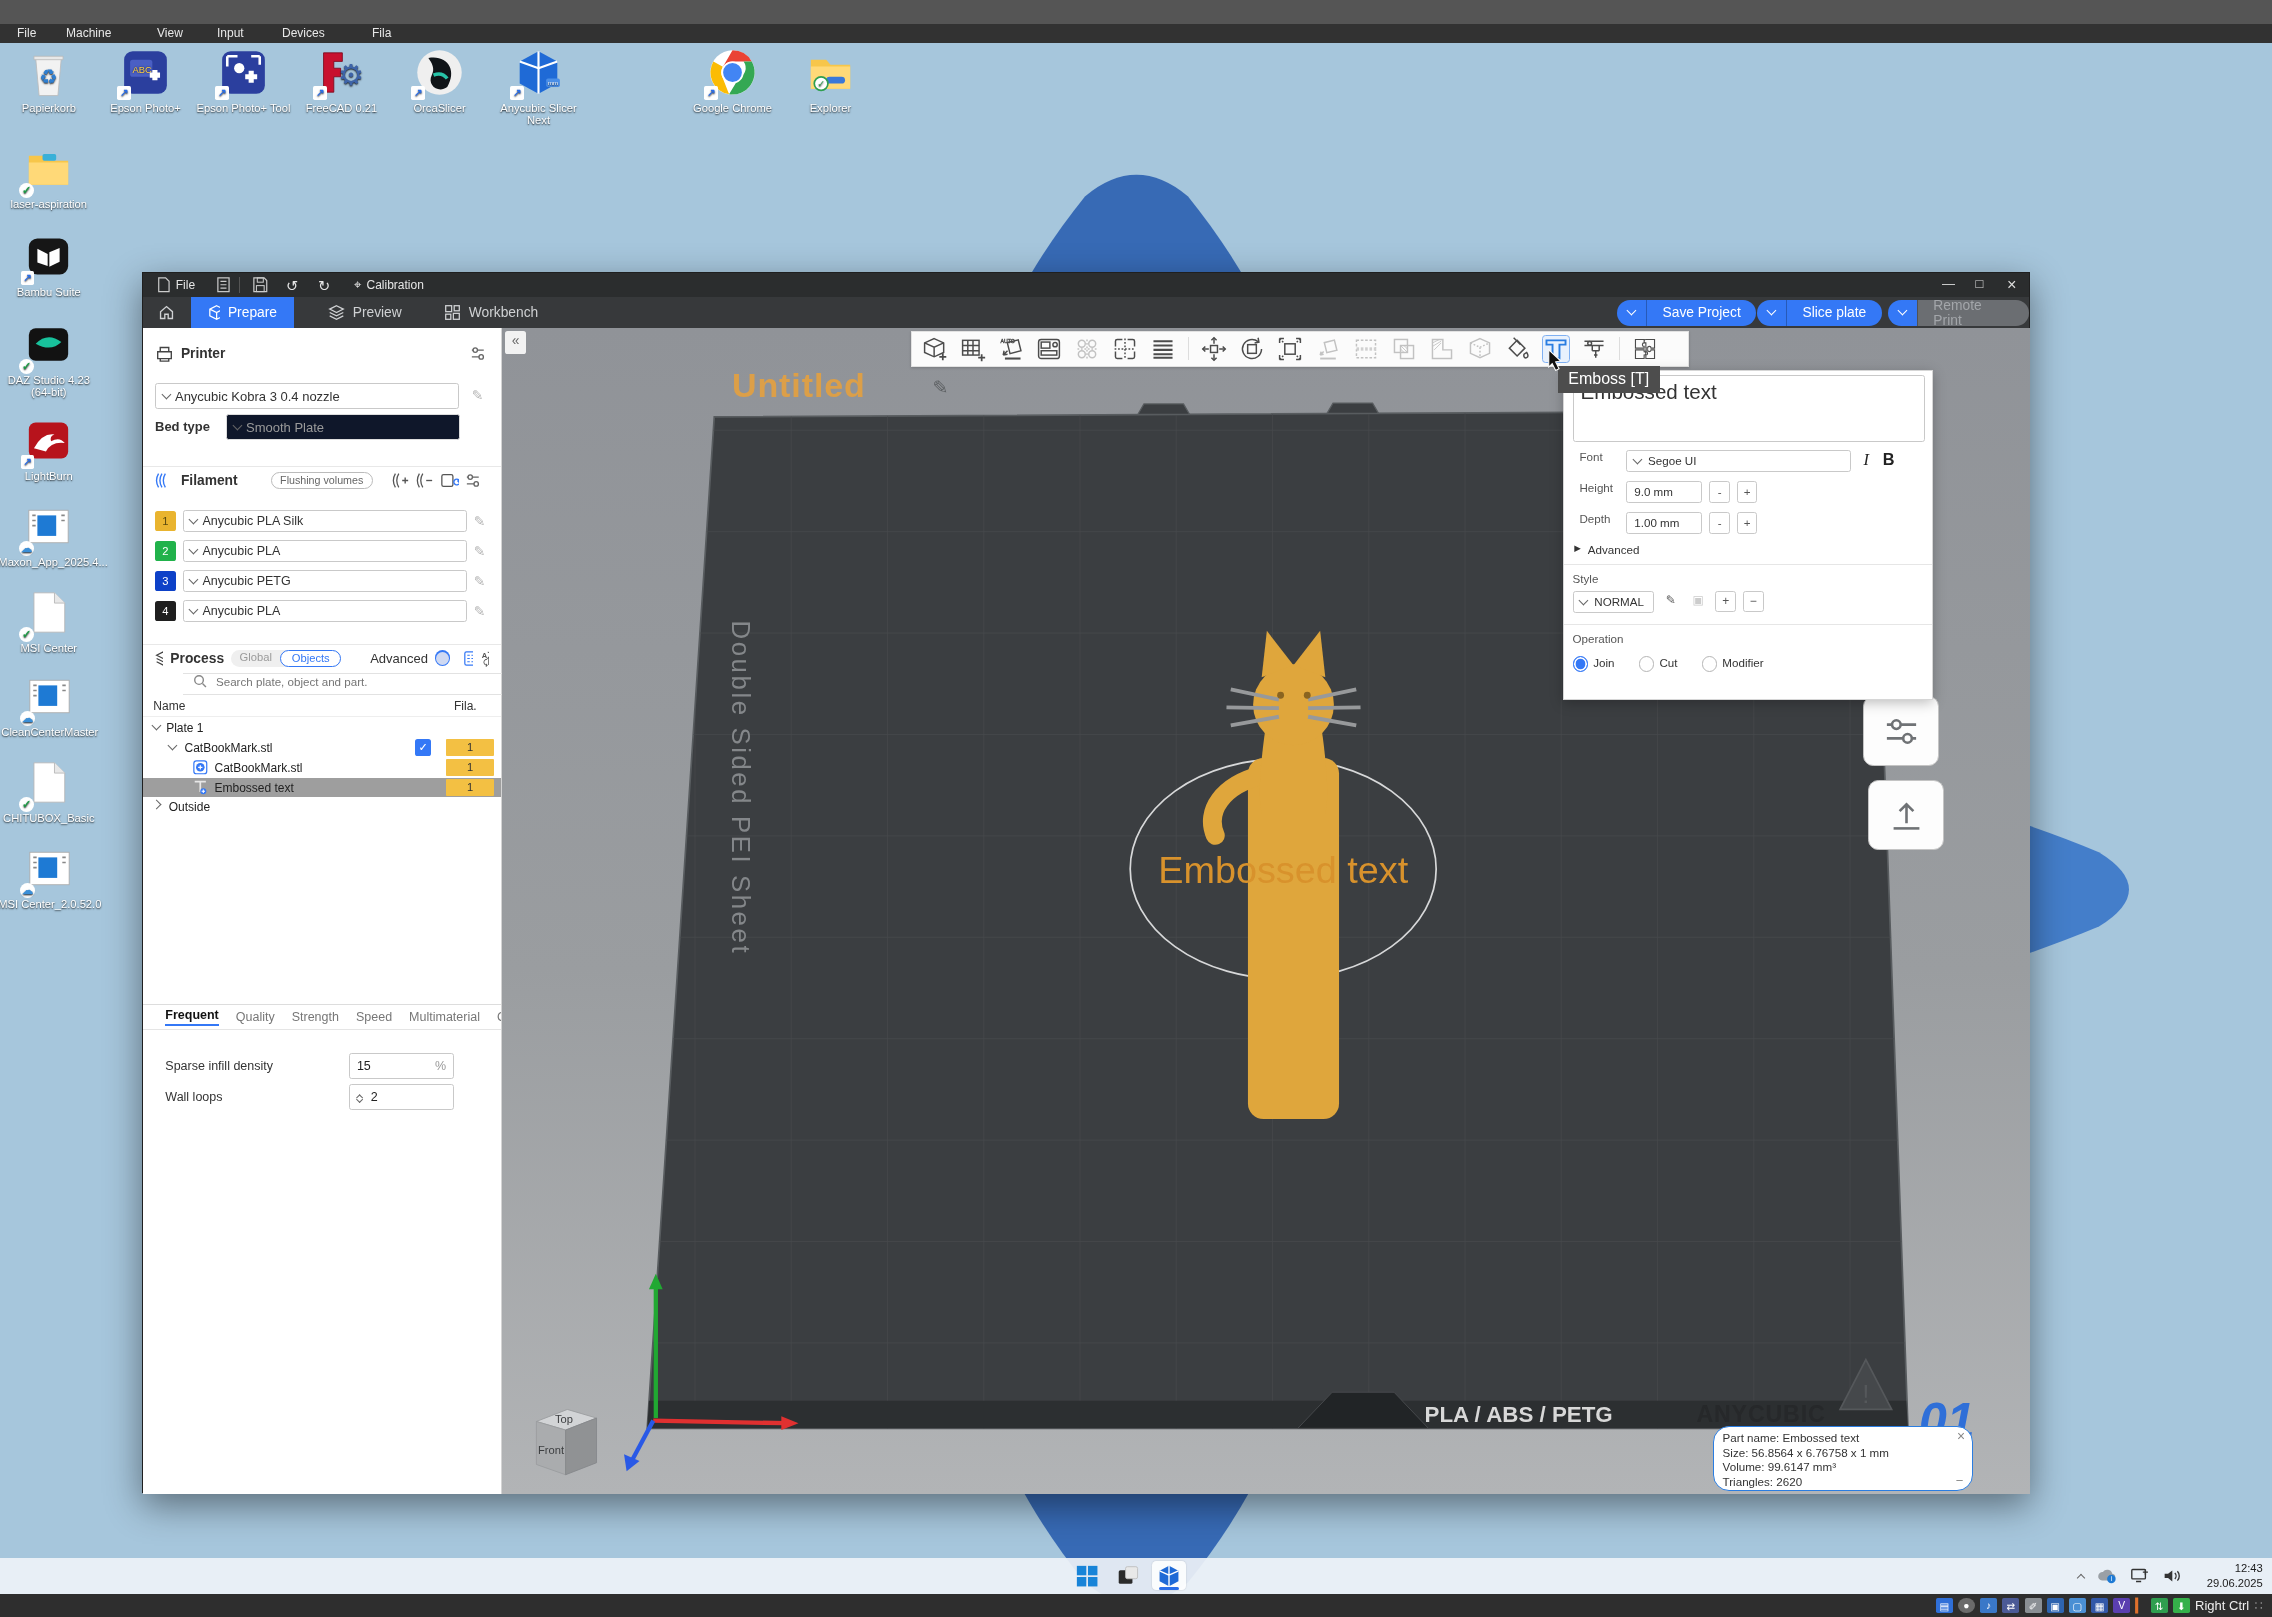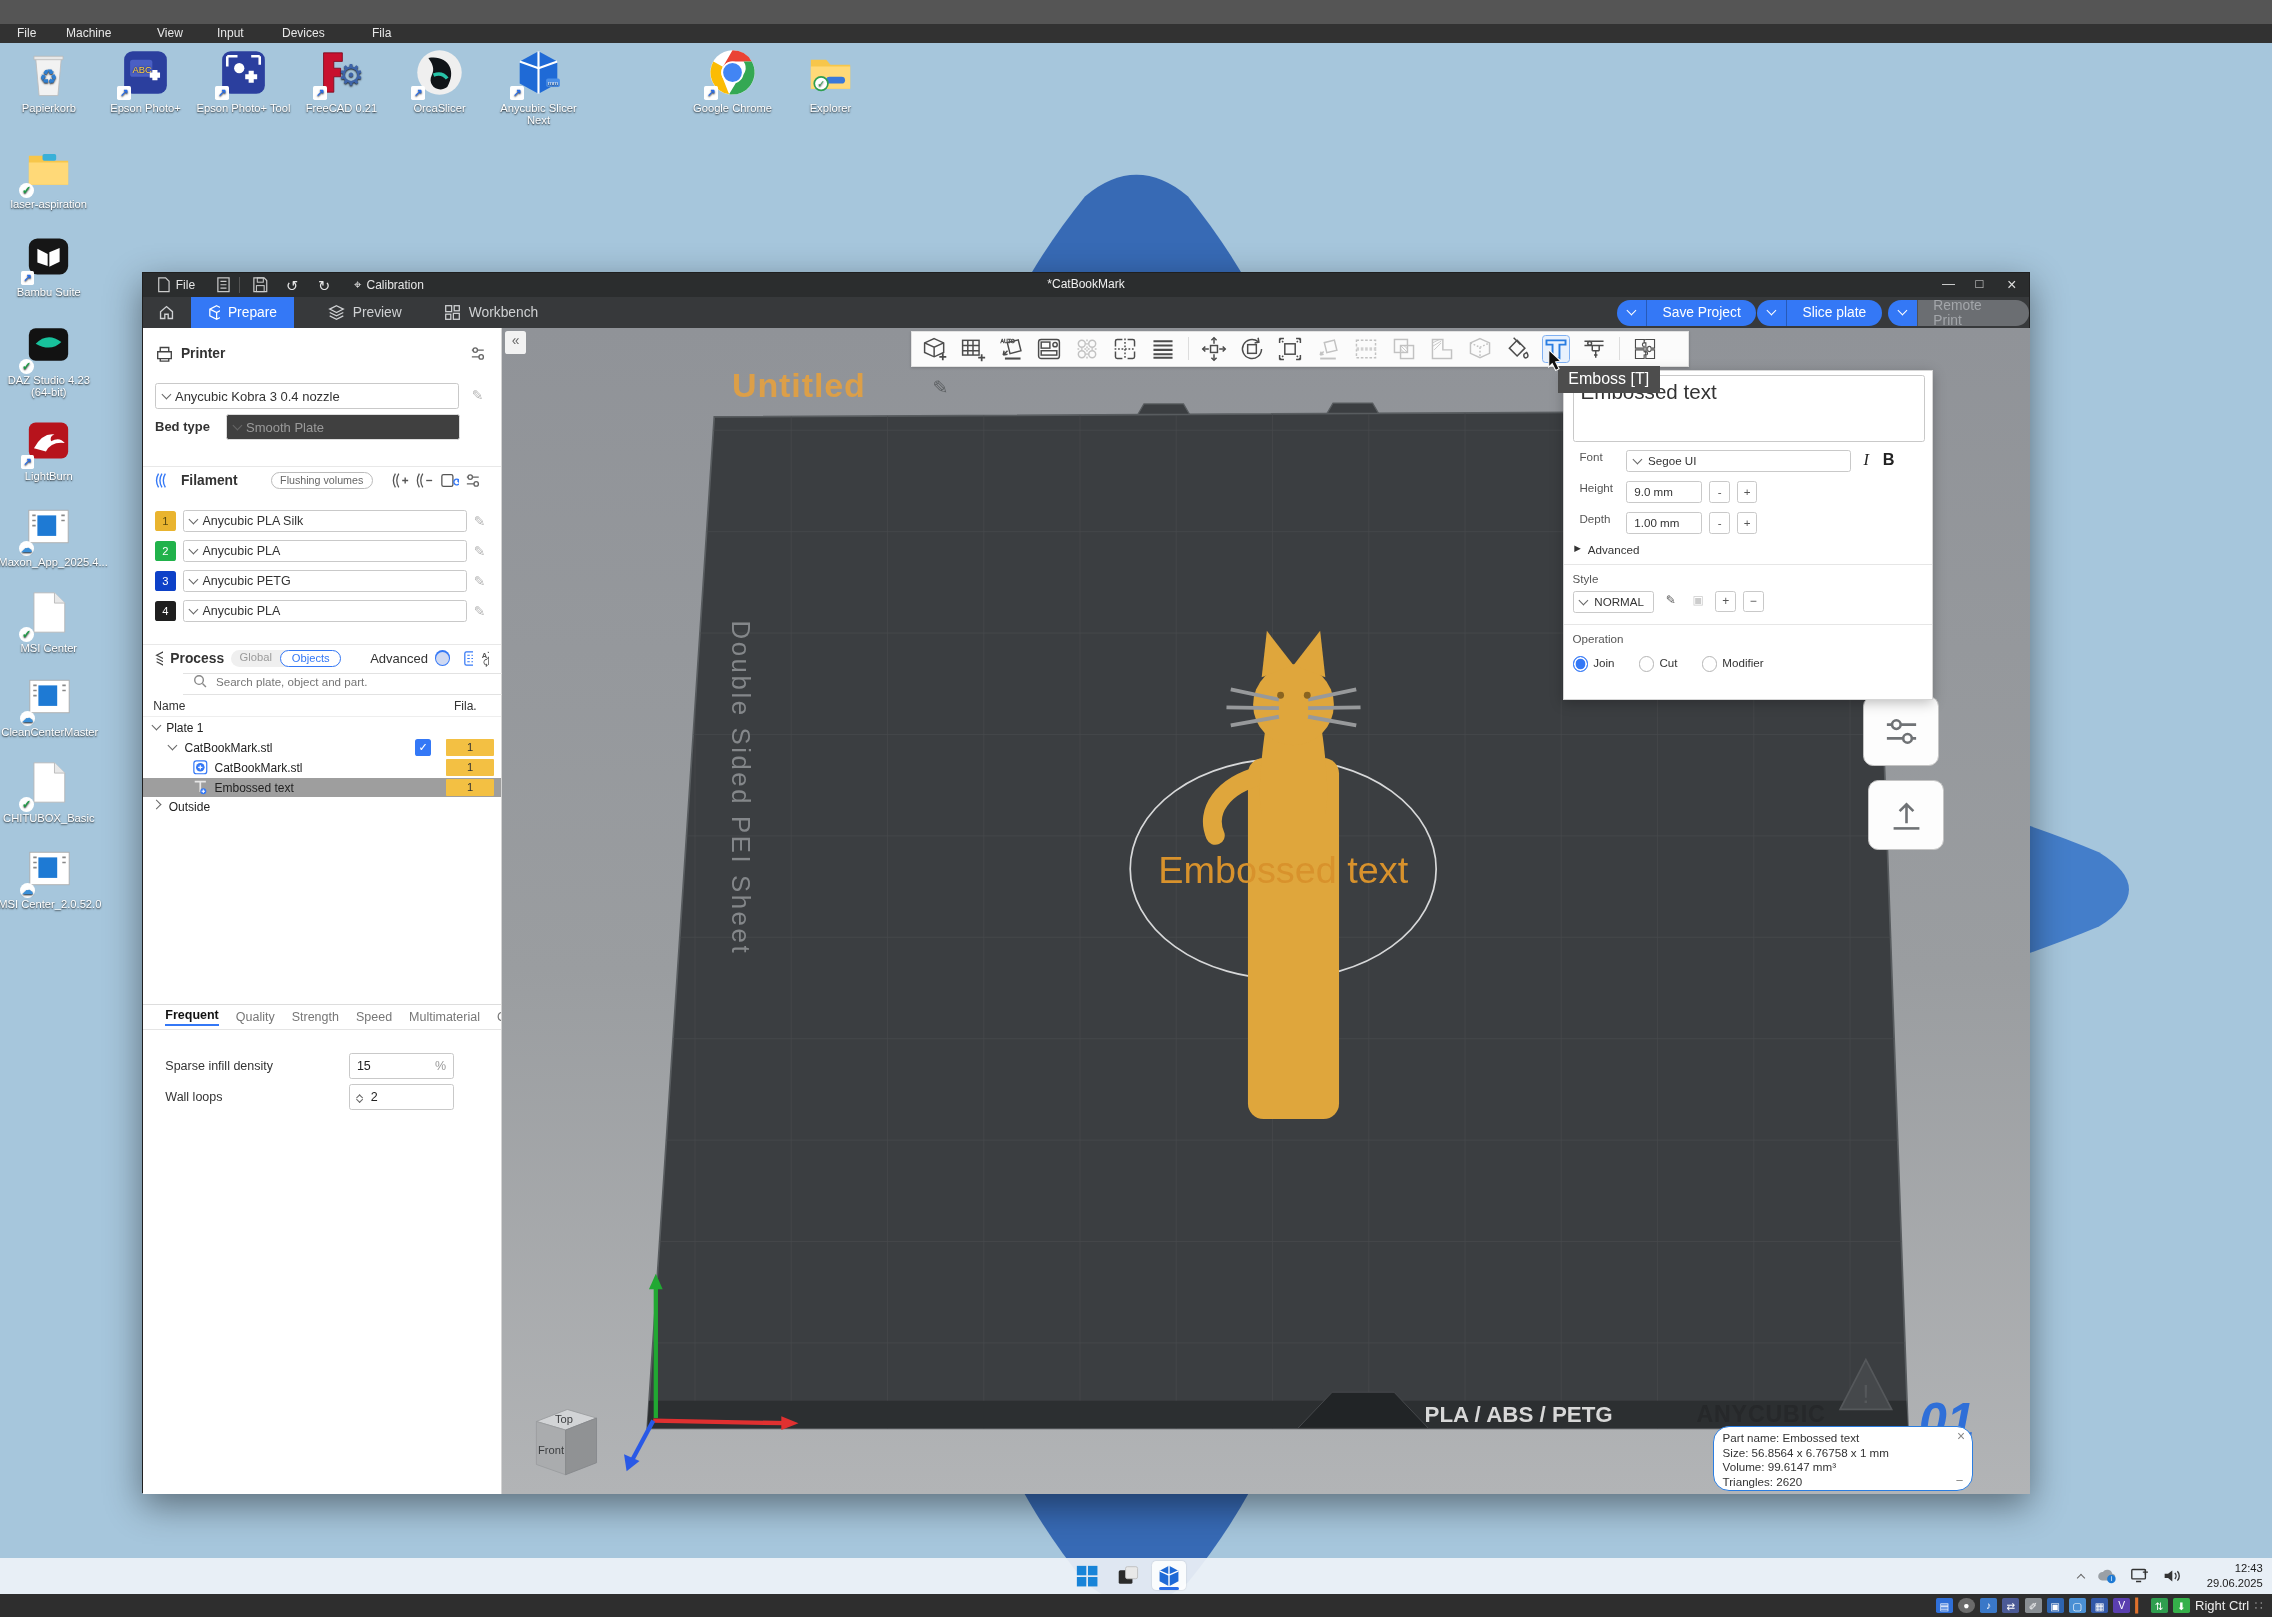--- a/index.html
+++ b/index.html
@@ -49,21 +49,21 @@
     transform:rotate(45deg);margin-top:-3.4px;}
   .chev.dark{border-color:#666;}
   .chev.up{transform:rotate(-135deg);margin-top:3.4px;}
 
   
   .lpanel{left:0;top:55px;width:359px;height:1166px;background:#fff;border-right:0.9px solid #d4d4d4;font-size:12px;color:#333;}
   .sechead{position:absolute;left:0;width:100%;height:27.5px;display:flex;align-items:center;gap:6.9px;padding:0 12px;
     font-size:13.8px;font-weight:bold;color:#333;border-top:0.9px solid #e8e8e8;}
   .combo{position:absolute;height:26px;border:0.9px solid #c9c9c9;border-radius:2.6px;background:#fff;
     display:flex;align-items:center;gap:5.2px;padding:0 6.9px;font-size:13px;color:#333;}
-  .combo.gray{background:#404040;color:#9a9a9a;border-color:#ddd;text-align:right;}
+  .combo.gray{background:#0f172a;color:#9a9a9a;border-color:#ddd;text-align:right;}
   .editicon{position:absolute;width:19px;height:19px;color:#b5b5b5;font-size:13.8px;text-align:center;line-height:19px;}
   .pill{border:0.9px solid #bbb;border-radius:10.3px;font-size:10.7px;color:#666;padding:1.7px 8.6px;}
   .filrow{position:absolute;left:12px;width:335px;height:22.3px;}
   .filnum{position:absolute;left:0;top:0.9px;width:20.6px;height:20.6px;border-radius:2.6px;color:#fff;
     text-align:center;line-height:20.6px;font-size:11.2px;}
   .filcombo{position:absolute;left:27.5px;top:0;width:284px;height:22.3px;border:0.9px solid #c9c9c9;border-radius:2.6px;
     display:flex;align-items:center;gap:5.2px;padding:0 6.9px;font-size:12.5px;}
   .seg{display:flex;border-radius:10.3px;background:#efefef;font-size:11.2px;font-weight:normal;}
   .seg .on{background:#fff;border:1.3px solid #3478f6;color:#3478f6;border-radius:10.3px;padding:1.7px 10.3px;}
   .seg .off{color:#9a9a9a;padding:1.7px 8.6px;}
@@ -367,21 +367,20 @@
               <rect x="4" y="10" width="9" height="7" fill="none" stroke="#ccc" stroke-width="1.2"></rect>
               <rect x="5" y="1" width="7" height="5" fill="none" stroke="#ccc" stroke-width="1.2"></rect>
             </svg>
         </div>
         <div class="wtb-item" style="left:143px;font-size:14.6px">↺</div>
         <div class="wtb-item" style="left:175px;font-size:14.6px">↻</div>
         <div class="wtb-item" style="left:211px">
           <span style="font-size:13px">⌖</span>
           <span>Calibration</span>
         </div>
-        <div class="win-doc-title">*CatBookMark</div>
         <div class="winctl" style="right:65px">—</div>
         <div class="winctl" style="right:34px">□</div>
         <div class="winctl" style="right:1.7px;font-size:16.3px">×</div>
       </div>
 
       <div class="abs tabbar">
         <div class="tab" style="left:5.2px;padding:0 10.3px">
           <svg width="17" height="17" viewBox="0 0 20 20">
               <path d="M3 9 10 3l7 6v8h-5v-5h-4v5H3z" fill="none" stroke="#cfd1d3" stroke-width="1.6"></path>
             </svg>

